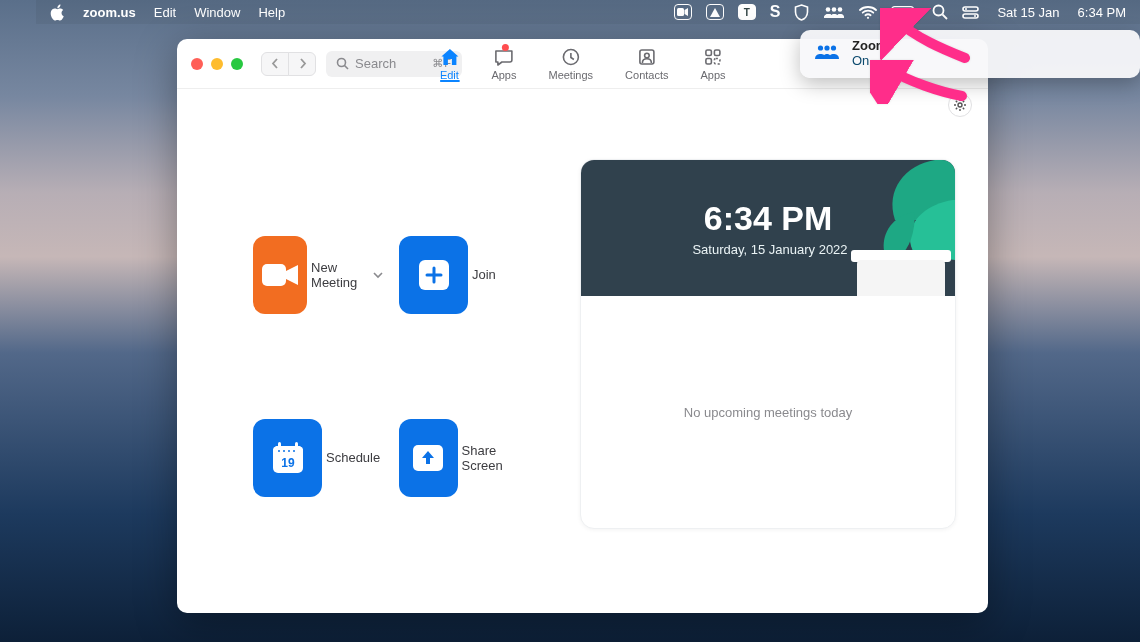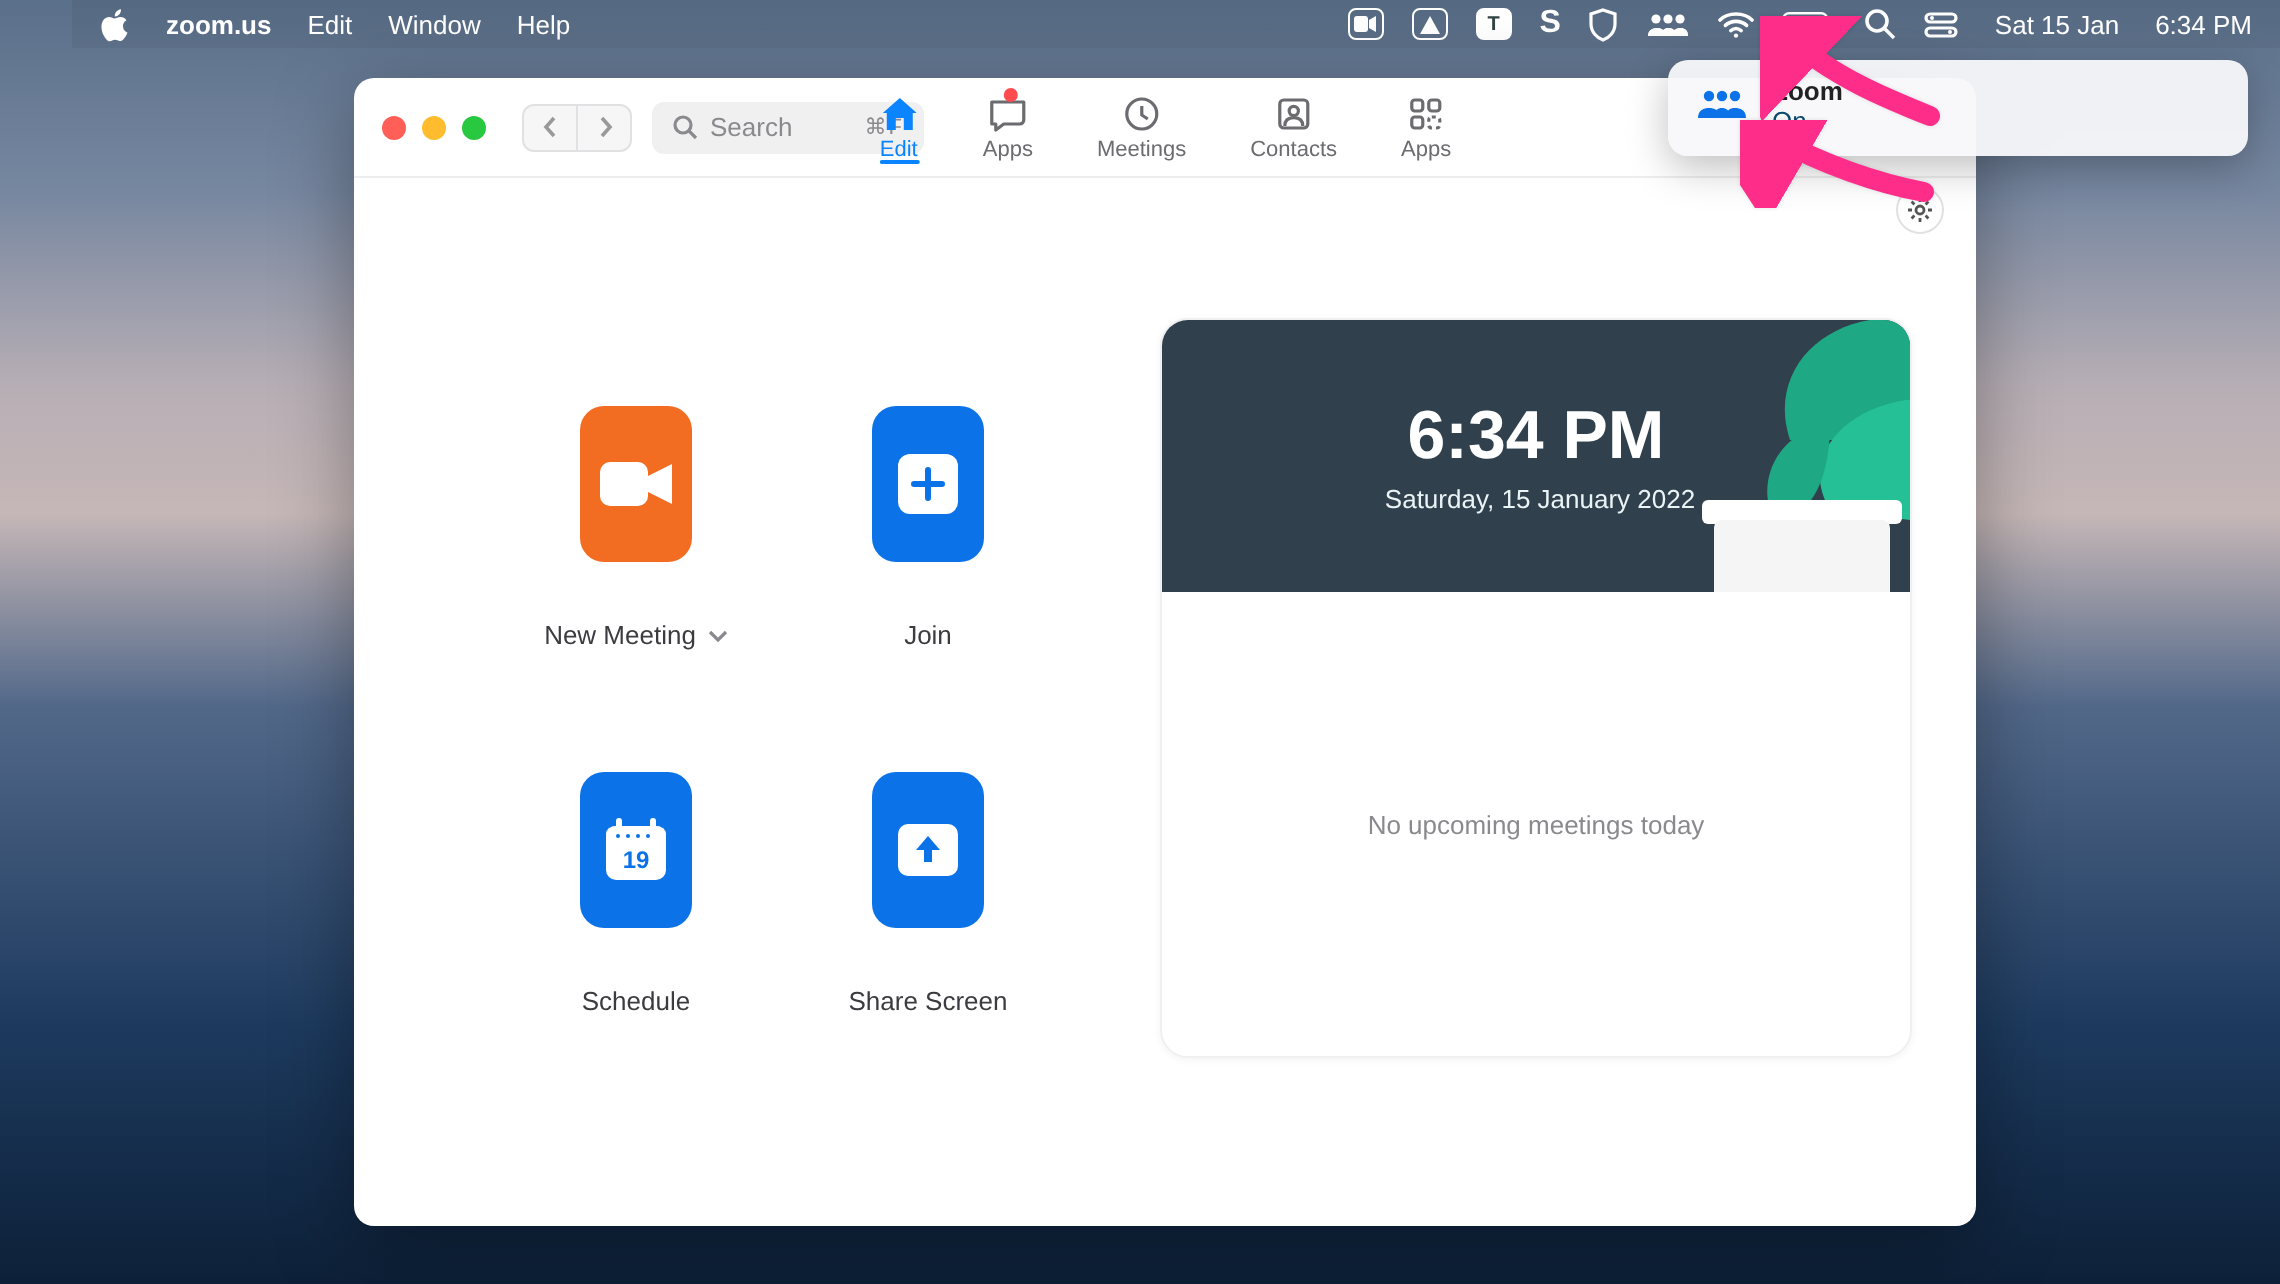--- a/index.html
+++ b/index.html
@@ -64,22 +64,22 @@
 
   .gear {
     position: absolute; right: 16px; top: 54px;
     width: 24px; height: 24px; border-radius:50%;
     border:1px solid #e1e1e3; display:flex; align-items:center; justify-content:center;
     color:#555; background:#fff;
   }
 
   .content { display: flex; padding: 70px 32px 32px 32px; gap: 24px; }
   .actions { display: grid; grid-template-columns: 130px 130px; gap: 40px 16px; padding-top: 44px; padding-left: 44px;}
-  .action { display: flex; flex-direction: column; align-items: center; gap: 29px; font-size: 13px; color: #3c3c40; }
-  .tile { width: 56px; height: 78px; border-radius: 12px; display:flex; align-items:center; justify-content:center; }
+  .action { display: flex; flex-direction: row; align-items: center; gap: 4px; font-size: 13px; color: #3c3c40; }
+  .tile { width: 69px; height: 78px; border-radius: 12px; display:flex; align-items:center; justify-content:center; }
   .tile.orange { background: #f26d21; }
   .tile.blue { background: #0b72e7; }
   .action .lbl { display:flex; align-items:center; gap:6px; }
   .chev-sm { color:#8a8a8e; }
 
   .right-pane {
     width: 376px; height: 370px; margin-left:auto;
     border: 1px solid #eef0f2; border-radius: 14px; overflow:hidden;
     box-shadow: 0 1px 4px rgba(0,0,0,0.05); background:#fff;
   }
@@ -89,21 +89,21 @@
   }
   .banner .time { font-size: 34px; font-weight:600; }
   .banner .date { font-size: 13px; margin-top:4px; color:#eaf3f5; }
   .plant { position:absolute; right:0; top:0; }
   .pot { position:absolute; right:10px; bottom:0; width:88px; height:36px; background:#f5f5f5; border-radius:4px 4px 0 0;}
   .pot-lip { position:absolute; right:4px; bottom:34px; width:100px; height:12px; background:#fff; border-radius:3px;}
   .nomtg { height: calc(100% - 136px); display:flex; align-items:center; justify-content:center; color:#8a8a8e; font-size:13px; }
 
   
   .popover {
-    position:absolute; top: 30px; right: 16px; width: 290px; height: 48px;
+    position:absolute; top: 30px; right: 0; width: 340px; height: 48px;
     background: rgba(248,248,250,0.95); border-radius: 10px;
     box-shadow: 0 6px 20px rgba(0,0,0,0.25);
     display:flex; align-items:center; gap:12px; padding: 0 14px;
   }
   .popover .picon { color:#0b72e7; }
   .popover .ptxt { display:flex; flex-direction:column; line-height:1.15; font-size:13px;}
   .popover .ptxt .name { font-weight:600; color:#222; }
   .popover .ptxt .state { color:#0c4a6e; }
 
   

